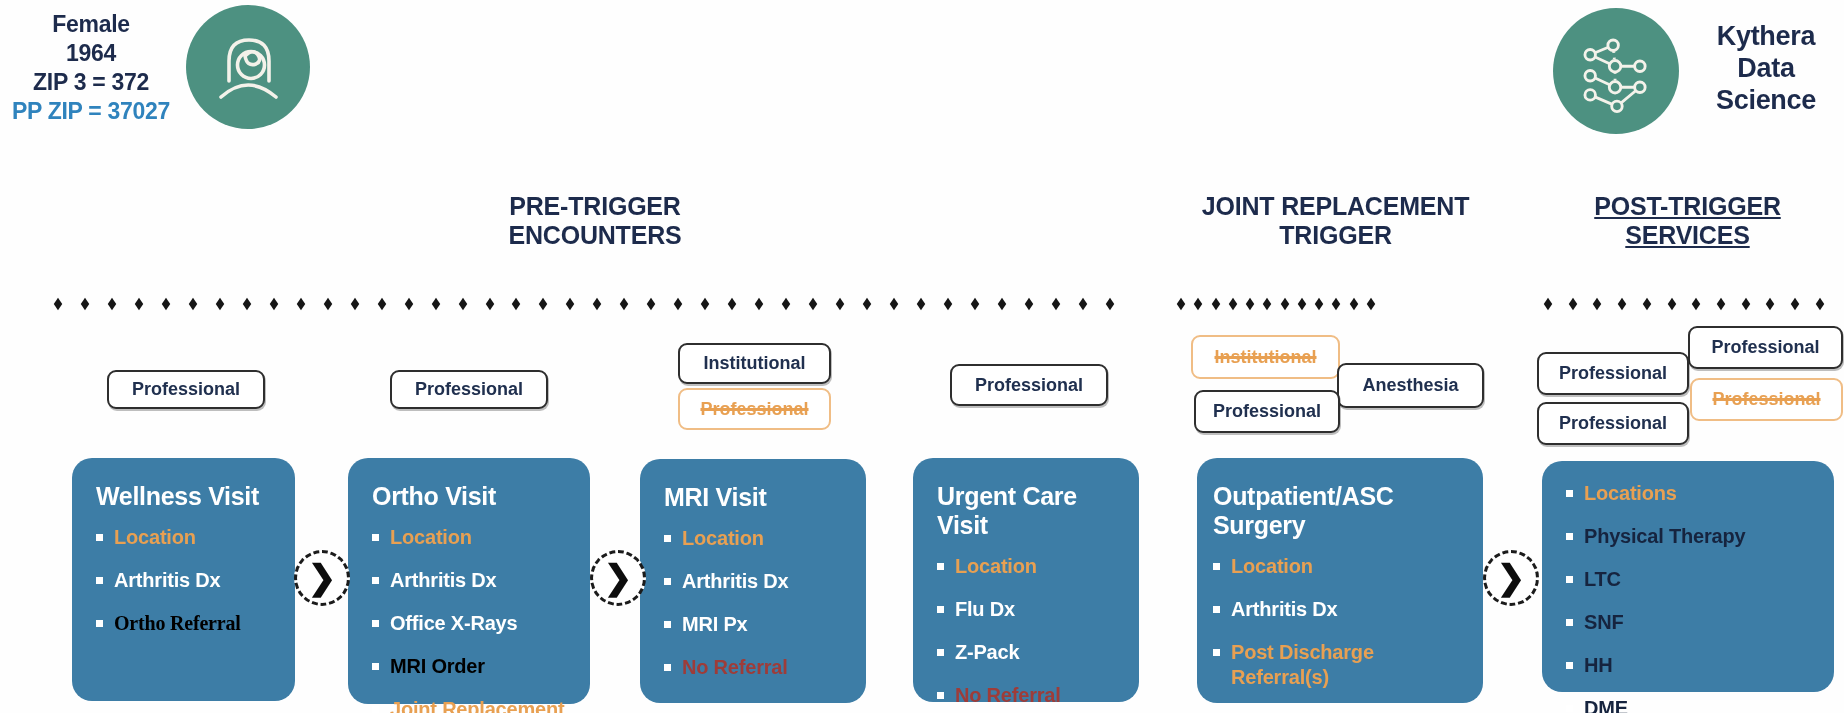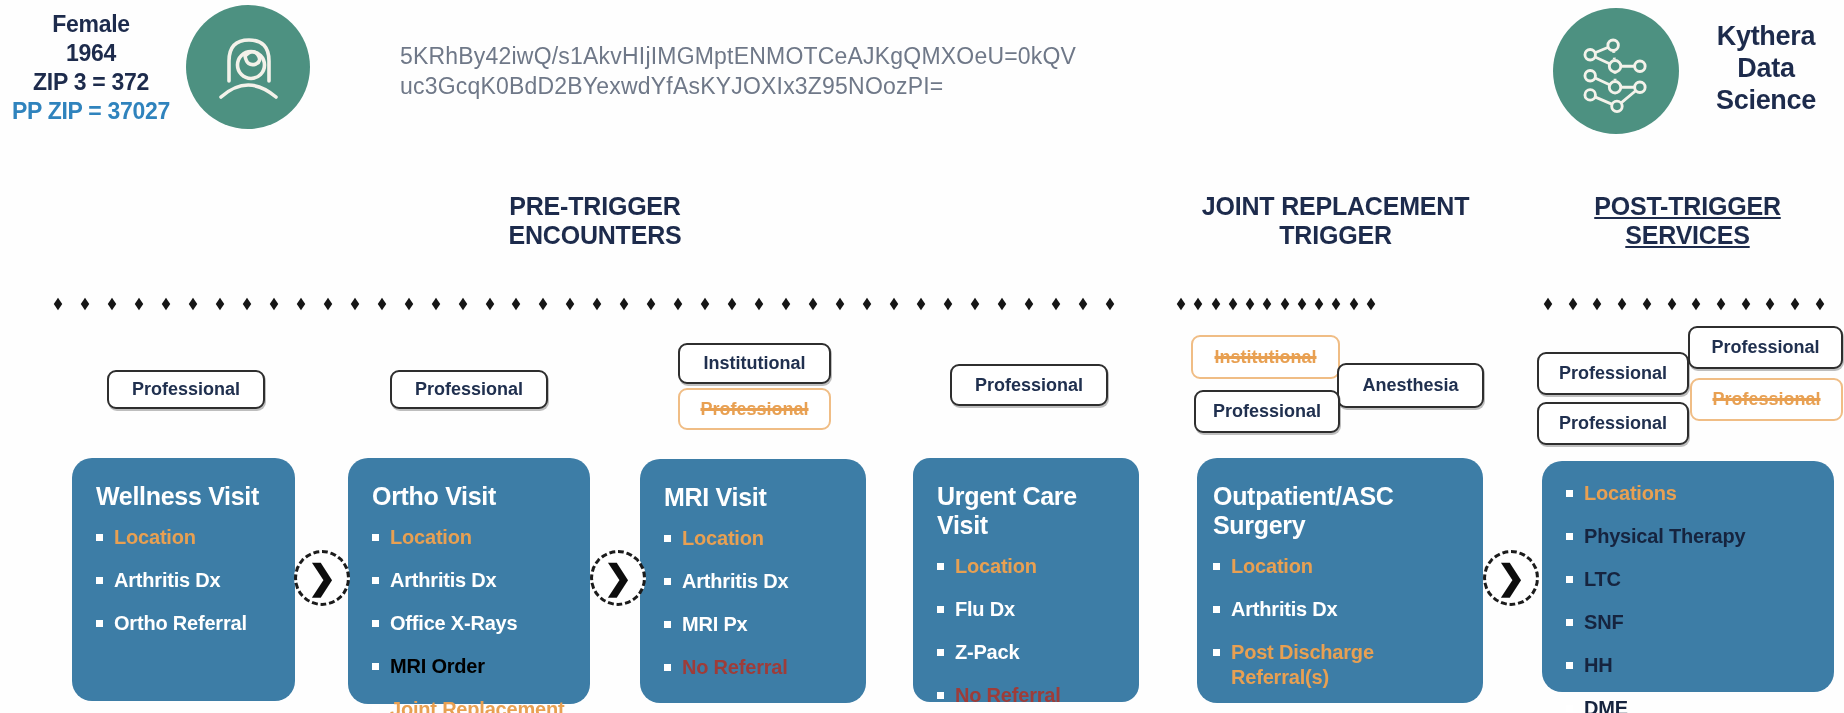--- a/index.html
+++ b/index.html
@@ -50,21 +50,21 @@
   #lbl-post-b{left:1537px;top:352px;width:148px;height:39px;}
   #lbl-post-c{left:1690px;top:378px;width:149px;height:39px;}
   #lbl-post-d{left:1537px;top:402px;width:148px;height:39px;}
 
   
   .card{position:absolute;box-sizing:border-box;background:#3d7da6;border-radius:20px;
         color:#ffffff;padding:24px 16px 16px 24px;z-index:1;}
   #card-1{left:72px;top:458px;width:223px;height:243px;}
   #card-2{left:348px;top:458px;width:242px;height:246px;}
   #card-3{left:640px;top:459px;width:226px;height:244px;}
-  #card-4{left:913px;top:458px;width:226px;height:244px;border-radius:17px;}
+  #card-4{left:913px;top:458px;width:226px;height:244px;}
   #card-5{left:1197px;top:458px;width:286px;height:245px;padding-left:16px;}
   #card-6{left:1542px;top:461px;width:292px;height:231px;padding-top:20px;}
   .card-title{font-weight:bold;font-size:25px;letter-spacing:-0.3px;margin-bottom:14px;color:#fff;}
   .card-items{display:flex;flex-direction:column;gap:18px;}
   .card-item{display:flex;font-weight:bold;font-size:20px;line-height:25px;letter-spacing:-0.2px;}
   .marker{width:7px;height:7px;background:#ffffff;margin:9px 11px 0 0;flex:none;}
 
   
   .chev{position:absolute;width:56px;height:56px;box-sizing:border-box;border-radius:50%;
         background:#ffffff;border:3px dashed #1b1b1b;display:flex;align-items:center;justify-content:center;
@@ -87,24 +87,20 @@
 
   <div class="avatar">
     <svg width="80" height="80" viewBox="0 0 80 80" fill="none" stroke="#f4f2ea" stroke-width="3.6" stroke-linecap="round">
       <path d="M 21 54 L 21 34 Q 21 13 41 13 Q 61 13 61 34 L 61 54"></path>
       <circle cx="43" cy="38" r="13.5"></circle>
       <path d="M 37 29 q 8 -8 13 -1 q 4 6 -2 9 q -9 3 -11 -8 z"></path>
       <path d="M 13 70 Q 40 46 68 70"></path>
     </svg>
   </div>
 
-  <div class="hash">
-    <div>5KRhBy42iwQ/s1AkvHIjIMGMptENMOTCeAJKgQMXOeU=0kQV</div>
-    <div>uc3GcqK0BdD2BYexwdYfAsKYJOXIx3Z95NOozPI=</div>
-  </div>
 
   <div class="brand-circle">
     <svg width="86" height="86" viewBox="0 0 90 90" fill="none" stroke="#f4f2ea" stroke-width="3">
       <path d="M 18 28 L 42 18 M 18 28 L 44 40 M 44 40 L 70 40 M 18 50 L 44 62 M 44 62 L 70 62 M 70 62 L 46 82 M 18 70 L 46 82"></path>
       <path d="M 42 18 L 44 40 M 44 40 L 44 62" stroke-dasharray="1.5 5"></path>
       <g fill="#4d9181">
         <circle cx="18" cy="28" r="5.5"></circle>
           <circle cx="18" cy="50" r="5.5"></circle>
           <circle cx="18" cy="70" r="5.5"></circle>
         <circle cx="42" cy="18" r="5.5"></circle>
@@ -225,21 +221,21 @@
         <div class="card-item">
           <span class="marker"></span>
           <span style="color: rgb(232, 160, 82);">Location</span>
         </div>
         <div class="card-item">
           <span class="marker"></span>
           <span style="color: rgb(255, 255, 255);">Arthritis Dx</span>
         </div>
         <div class="card-item">
           <span class="marker"></span>
-          <span style="color: #ffffff;">Ortho Referral</span>
+          <span style="color: #000000; font-family: Liberation Serif, serif;">Ortho Referral</span>
         </div>
       </div>
     </div>
   <div class="card" id="card-2">
       <div class="card-title">Ortho Visit</div>
       <div class="card-items">
         <div class="card-item">
           <span class="marker"></span>
           <span style="color: rgb(232, 160, 82);">Location</span>
         </div>

